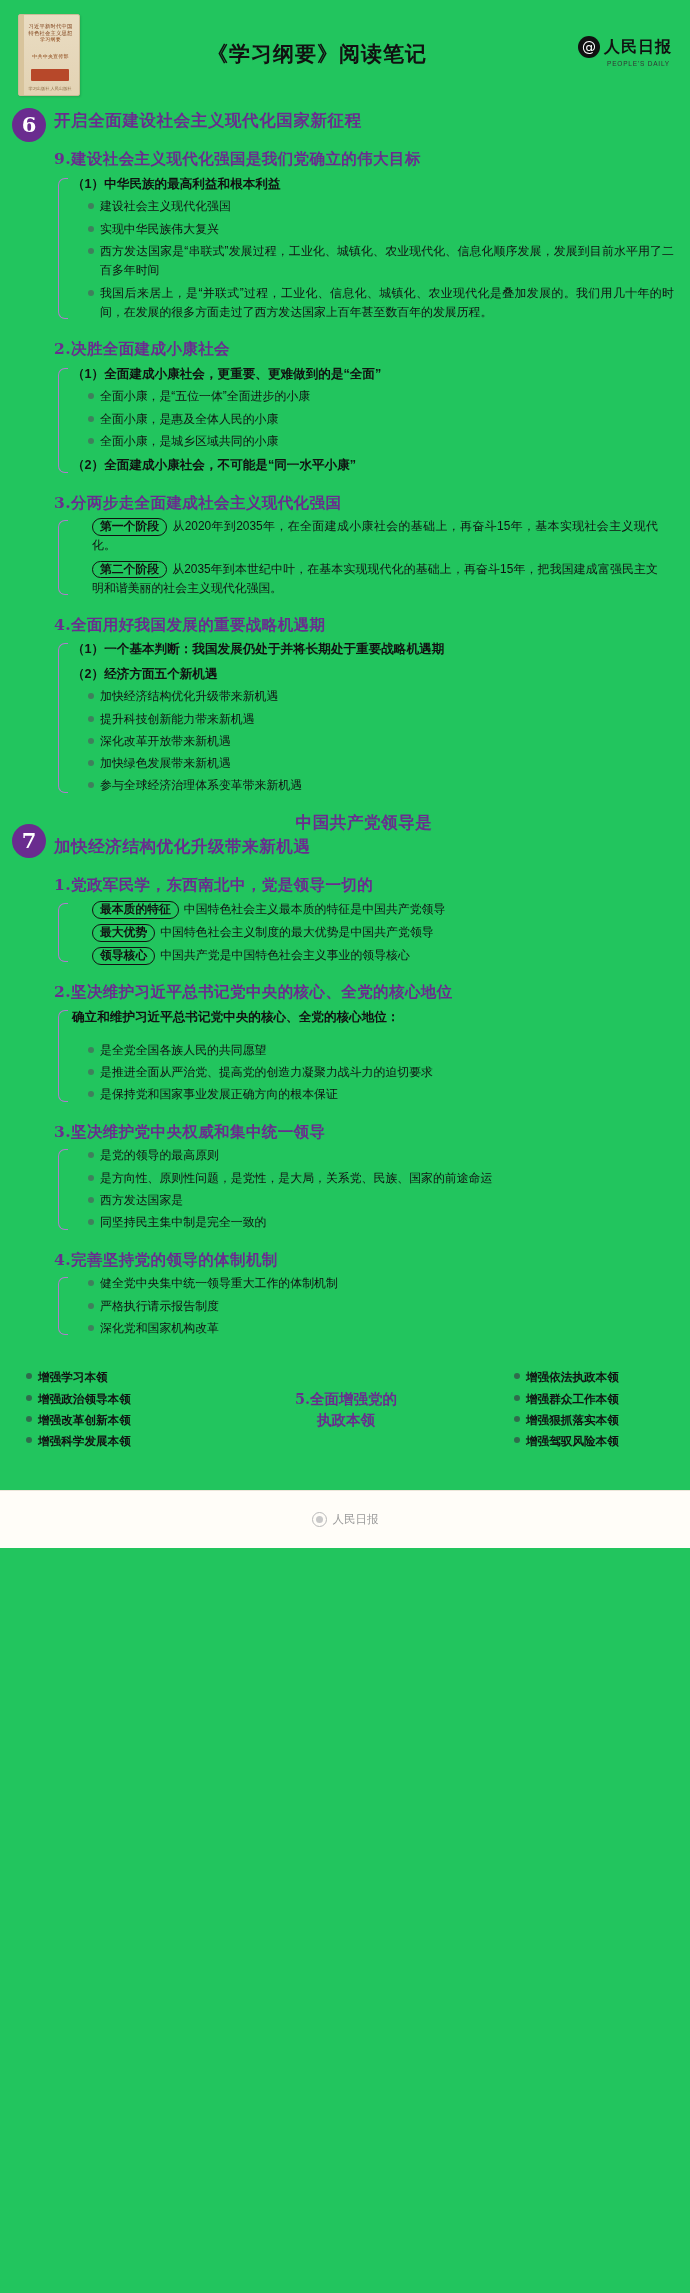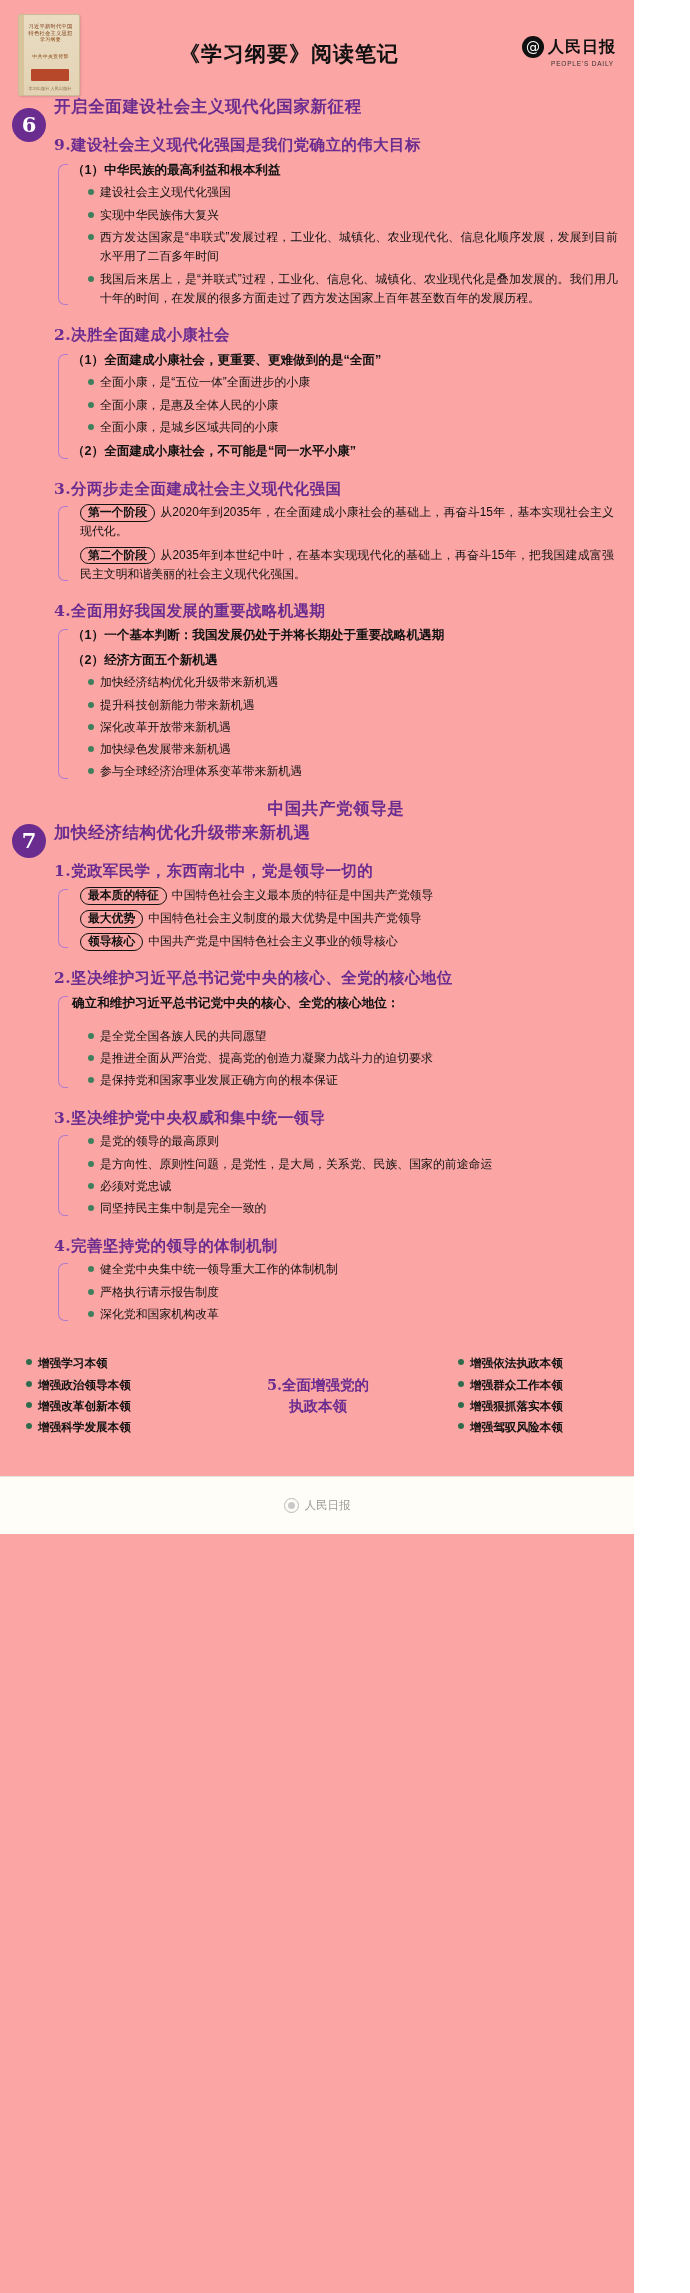--- a/index.html
+++ b/index.html
@@ -5,23 +5,23 @@
   * { box-sizing: border-box; }
   html, body { margin: 0; padding: 0; }
   body {
     width: 690px;
     background: #ffffff;
     font-family: "Liberation Sans", sans-serif;
     color: #111;
   }
   .page {
     position: relative;
-    width: 634px;
+    width: 690px;
     min-height: 2293px;
-    background: #fca5a5;
+    background: #22c55e;
     overflow: hidden;
   }
 
   
   .header {
     position: relative;
     height: 96px;
     padding: 14px 18px 0 18px;
     display: flex;
     align-items: flex-start;
@@ -105,21 +105,21 @@
 
   .sec-head {
     color: #6a2c8f;
     font-weight: bold;
     font-size: 16.5px;
     letter-spacing: .6px;
     font-family: "DejaVu Serif", serif;
     margin: 8px 0 2px 0;
     line-height: 1.35;
   }
-  #sec6head { margin-top: 0; }
+  #sec6head { margin-top: 14px; }
   #sec7head { margin-top: 16px; text-align: center; }
 
   .h2 {
     color: #6a2c8f;
     font-weight: bold;
     font-size: 15.5px;
     font-family: "DejaVu Serif", serif;
     line-height: 1.4;
     margin: 16px 0 4px 0;
     letter-spacing: .4px;
@@ -167,21 +167,21 @@
     border-radius: 9px;
     padding: 0 7px;
     font-weight: bold;
     font-size: 11.8px;
     line-height: 1.35;
     margin-right: 5px;
   }
   .stage-row {
     font-size: 11.9px;
     line-height: 1.6;
-    margin: 4px 4px;
+    margin: 4px 16px;
     padding-left: 4px;
     text-align: justify;
   }
 
   
   .fan {
     margin-top: 16px;
     display: flex;
     align-items: center;
     justify-content: space-between;
@@ -340,21 +340,21 @@
         <li>是保持党和国家事业发展正确方向的根本保证</li>
       </ul>
     </div>
 
     <div class="h2">3.坚决维护党中央权威和集中统一领导</div>
     <div class="block">
       <div class="brace"></div>
       <ul class="dots">
         <li>是党的领导的最高原则</li>
         <li>是方向性、原则性问题，是党性，是大局，关系党、民族、国家的前途命运</li>
-        <li>必须对党忠诚</li>
+        <li>西方发达国家是</li>
         <li>同坚持民主集中制是完全一致的</li>
       </ul>
     </div>
 
     <div class="h2">4.完善坚持党的领导的体制机制</div>
     <div class="block">
       <div class="brace"></div>
       <ul class="dots">
         <li>健全党中央集中统一领导重大工作的体制机制</li>
         <li>严格执行请示报告制度</li>

